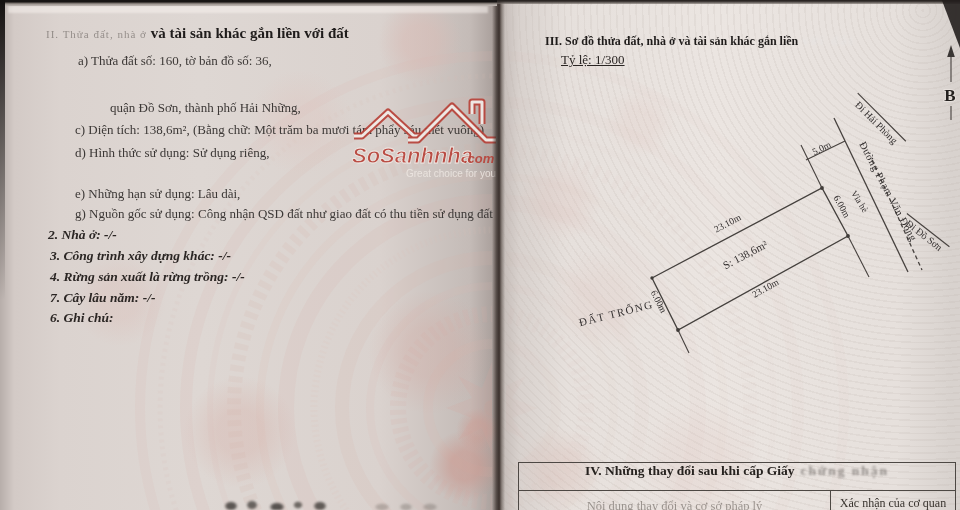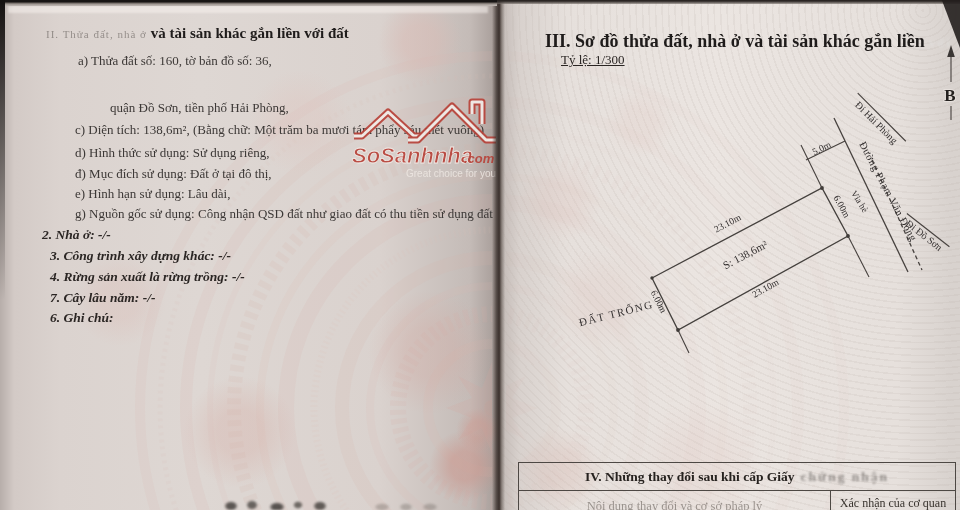--- a/index.html
+++ b/index.html
@@ -45,21 +45,21 @@
 
   
   .t{position:absolute;white-space:nowrap;color:#3c3836;font-size:13px;}
   .head-left{position:absolute;left:46px;top:24px;white-space:nowrap;}
   .head-faded{font-size:11px;color:#5a5450;opacity:.55;filter:blur(.6px);letter-spacing:1px;}
   .head-bold{font-weight:bold;font-size:15px;color:#1f1c1b;}
   .num{font-weight:bold;font-style:italic;color:#2b2624;font-size:13.5px;}
 
   
   .head-right{position:absolute;left:545px;top:31px;white-space:nowrap;}
-  .head-right .head-bold{font-size:18px;}
+  .head-right .head-bold{font-size:12px;}
   .faded-tail{opacity:.45;filter:blur(.8px);font-weight:bold;font-size:13px;color:#e5e5e5;letter-spacing:2px;}
   .scale{position:absolute;left:561px;top:52px;font-weight:normal;font-size:13px;color:#2a2523;text-decoration:underline;}
 
   
   .overlay line,.overlay polygon.ln{stroke:#46413e;stroke-width:1.1;fill:none;}
   .overlay .plot{stroke:#44403d;stroke-width:1.3;fill:none;}
   .overlay .road{stroke-width:1.3;}
   .overlay .dashed{stroke-dasharray:4 3;}
   .overlay text{fill:#343030;font-family:"Liberation Serif",serif;font-size:9.5px;text-anchor:middle;}
   .overlay text.area{font-size:11px;}
@@ -68,21 +68,21 @@
   .overlay text.dir{font-size:10px;}
   .overlay text.small{font-size:9px;}
   .overlay .north-b{font-size:17px;font-weight:bold;fill:#24211f;
      paint-order:stroke;stroke:#e7e1dd;stroke-width:2px;}
   .overlay .arrowhead{fill:#3a3634;}
   .overlay .corner{fill:#3f3b38;}
 
   
   .iv-table{position:absolute;left:518px;top:462px;width:436px;height:70px;
     border:1.5px solid #4d4844;}
-  .iv-head{height:27px;border-bottom:1.4px solid #4d4844;display:flex;align-items:center;justify-content:center;white-space:nowrap;}
+  .iv-head{height:27px;border-bottom:1.4px solid #4d4844;display:flex;align-items:flex-start;justify-content:center;white-space:nowrap;}
   .iv-head .hb{font-weight:bold;font-size:13.5px;color:#26221f;}
   .iv-head .hf{margin-left:6px;}
   .iv-body{position:relative;height:41px;}
   .iv-cell-r{position:absolute;left:311px;top:0;bottom:0;right:0;border-left:1.4px solid #4d4844;
     font-size:12px;color:#39342f;text-align:center;padding-top:5px;}
   .iv-cell-l{position:absolute;left:0;top:8px;width:311px;text-align:center;
     font-size:12.5px;color:#4e4741;opacity:.5;filter:blur(.5px);}
 
   
   .wm{position:absolute;left:348px;top:92px;width:150px;height:92px;opacity:.92;}
@@ -143,28 +143,27 @@
 
   <div class="blotches"></div>
   <div class="hl-strip"></div>
 
   <div class="head-left">
     <span class="head-faded">II. Thửa đất, nhà ở</span>
     <span class="head-bold">và tài sản khác gắn liền với đất</span>
   </div>
 
   <div class="t" style="left:78px;top:53px">a) Thửa đất số: 160, tờ bản đồ số: 36,</div>
-  <div class="t" style="left:110px;top:100px">quận Đồ Sơn, tiền phố Hải Phòng,</div>
+  <div class="t" style="left:110px;top:100px">quận Đồ Sơn, thành phố Hải Những,</div>
   <div class="t" style="left:75px;top:122px">c) Diện tích: 138,6m², (Bằng chữ: Một trăm ba mươi tám phẩy sáu mét vuông)</div>
   <div class="t" style="left:75px;top:145px">d) Hình thức sử dụng: Sử dụng riêng,</div>
-  <div class="t" style="left:75px;top:166px">đ) Mục đích sử dụng: Đất ở tại đô thị,</div>
-  <div class="t" style="left:75px;top:186px">e) Hình hạn sử dụng: Lâu dài,</div>
+  <div class="t" style="left:75px;top:186px">e) Những hạn sử dụng: Lâu dài,</div>
   <div class="t" style="left:75px;top:206px">g) Nguồn gốc sử dụng: Công nhận QSD đất như giao đất có thu tiền sử dụng đất</div>
 
-  <div class="t num" style="left:42px;top:227px">2. Nhà ở: -/-</div>
+  <div class="t num" style="left:48px;top:227px">2. Nhà ở: -/-</div>
   <div class="t num" style="left:50px;top:248px">3. Công trình xây dựng khác: -/-</div>
   <div class="t num" style="left:50px;top:269px">4. Rừng sản xuất là rừng trồng: -/-</div>
   <div class="t num" style="left:50px;top:290px">7. Cây lâu năm: -/-</div>
   <div class="t num" style="left:50px;top:310px">6. Ghi chú:</div>
 
   <div class="smudge smudge-1"></div>
   <div class="smudge smudge-2"></div>
 
   <div class="head-right">
     <span class="head-bold">III. Sơ đồ thửa đất, nhà ở và tài sản khác gắn liền</span>

